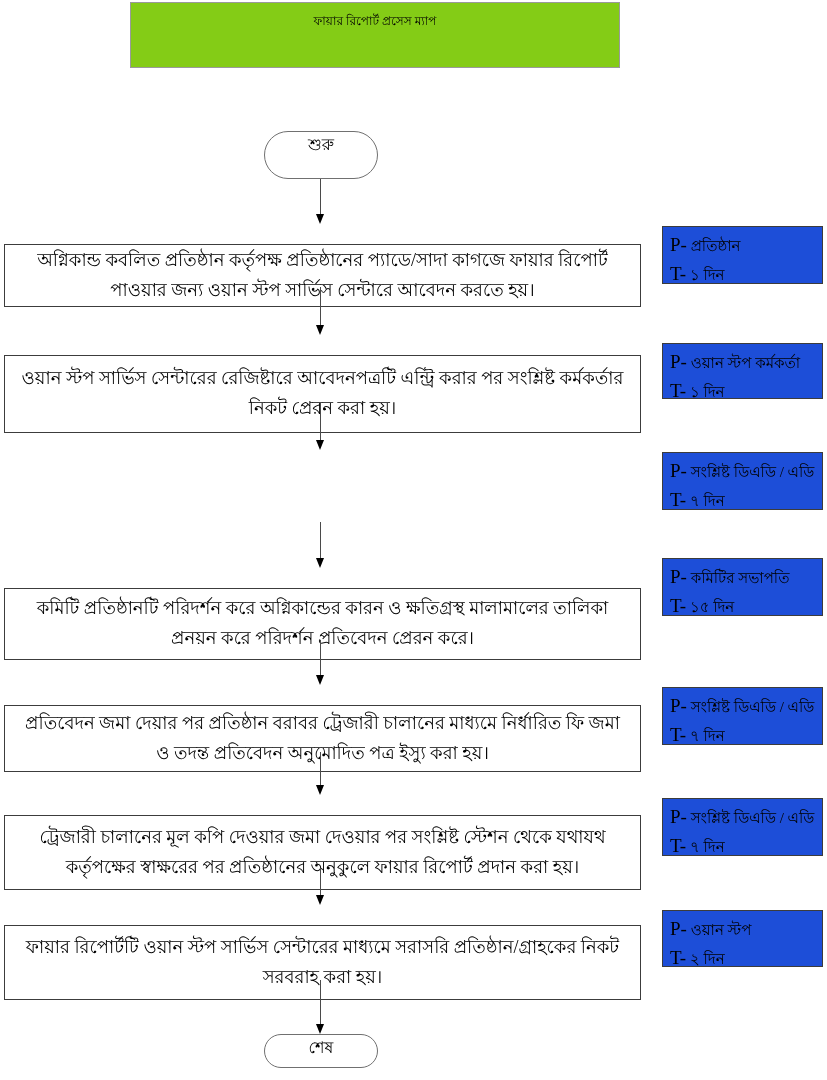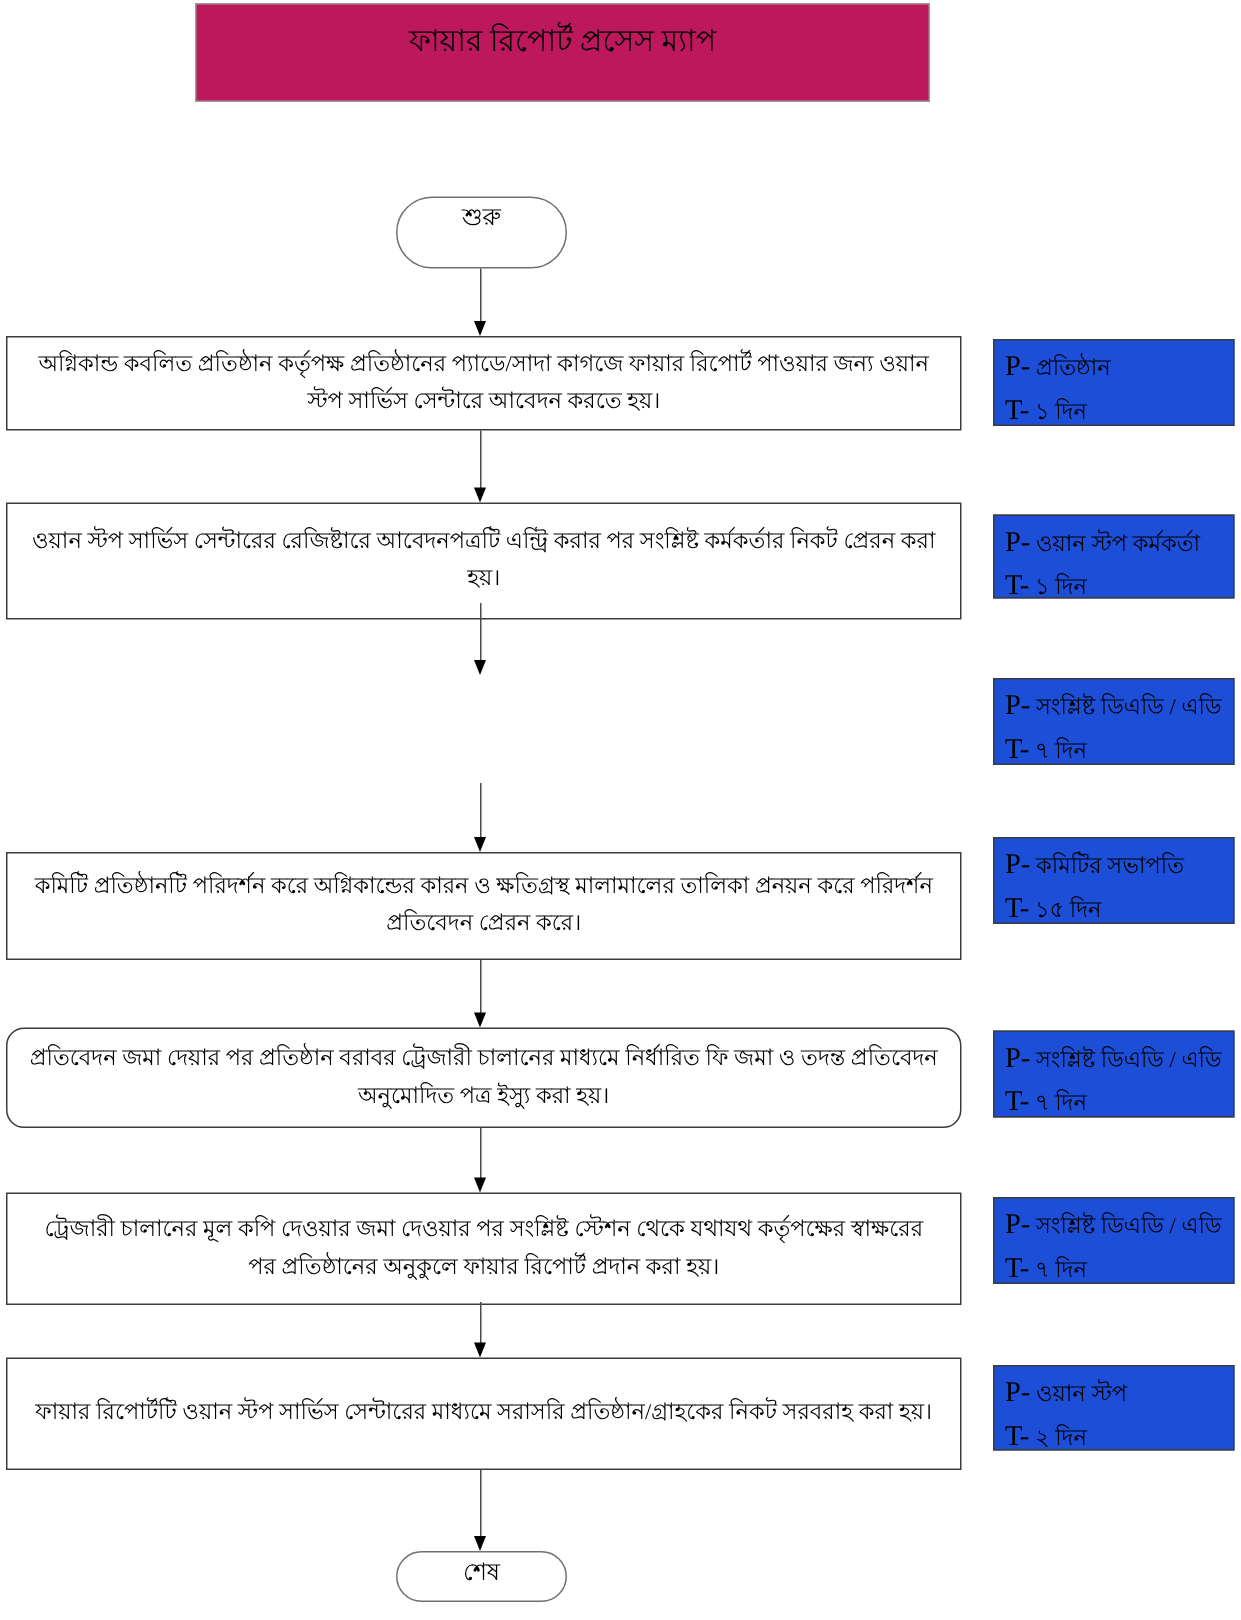--- a/index.html
+++ b/index.html
@@ -10,24 +10,24 @@
     width: 827px;
     height: 1080px;
     background: #ffffff;
     overflow: hidden;
   }
   .title-box {
     position: absolute;
     left: 130px; top: 2px;
     width: 490px; height: 66px;
     border: 1px solid #9a9a9a;
-    background: #be185d;
+    background: #84cc16;
     text-align: center;
     padding-top: 9px;
-    font-size: 20px;
+    font-size: 12px;
   }
   .terminal {
     position: absolute;
     width: 114px; height: 48px;
     border: 1px solid #707070;
     border-radius: 24px;
     background: #ffffff;
     display: flex;
     align-items: flex-start;
     justify-content: center;
@@ -39,22 +39,23 @@
     position: absolute;
     left: 4px;
     width: 637px;
     border: 1px solid #3c3c3c;
     background: #ffffff;
     display: flex;
     align-items: center;
     justify-content: center;
     text-align: center;
     padding: 2px 14px;
-    font-size: 15px;
+    font-size: 18px;
     line-height: 1.65;
+    margin-top: 20px;
   }
   .side-box {
     position: absolute;
     left: 662px;
     width: 161px;
     border: 1px solid #3c3c3c;
     background: #1d4ed8;
     padding: 3px 6px 2px 7px;
     font-size: 15px;
     line-height: 1.55;
@@ -144,21 +145,21 @@
   <div class="side-box" style="top:558px;height:58px;">
     <span class="side-line"><span class="latin-prefix">P-</span> <span>কমিটির সভাপতি</span></span>
     <span class="side-line"><span class="latin-prefix">T-</span> <span>১৫ দিন</span></span>
   </div>
 
   <div class="arrow" style="top:640px;height:45px;">
     <div class="arrow-line"></div>
     <div class="arrow-head"></div>
   </div>
 
-  <div class="process-box" style="top:685px;height:67px;border-radius:12px;">
+  <div class="process-box" style="top:685px;height:67px;">
     <span>প্রতিবেদন জমা দেয়ার পর প্রতিষ্ঠান বরাবর ট্রেজারী চালানের মাধ্যমে নির্ধারিত ফি জমা ও তদন্ত প্রতিবেদন অনুমোদিত পত্র ইস্যু করা হয়।</span>
   </div>
   <div class="side-box" style="top:687px;height:58px;">
     <span class="side-line"><span class="latin-prefix">P-</span> <span>সংশ্লিষ্ট ডিএডি / এডি</span></span>
     <span class="side-line"><span class="latin-prefix">T-</span> <span>৭ দিন</span></span>
   </div>
 
   <div class="arrow" style="top:752px;height:43px;">
     <div class="arrow-line"></div>
     <div class="arrow-head"></div>

